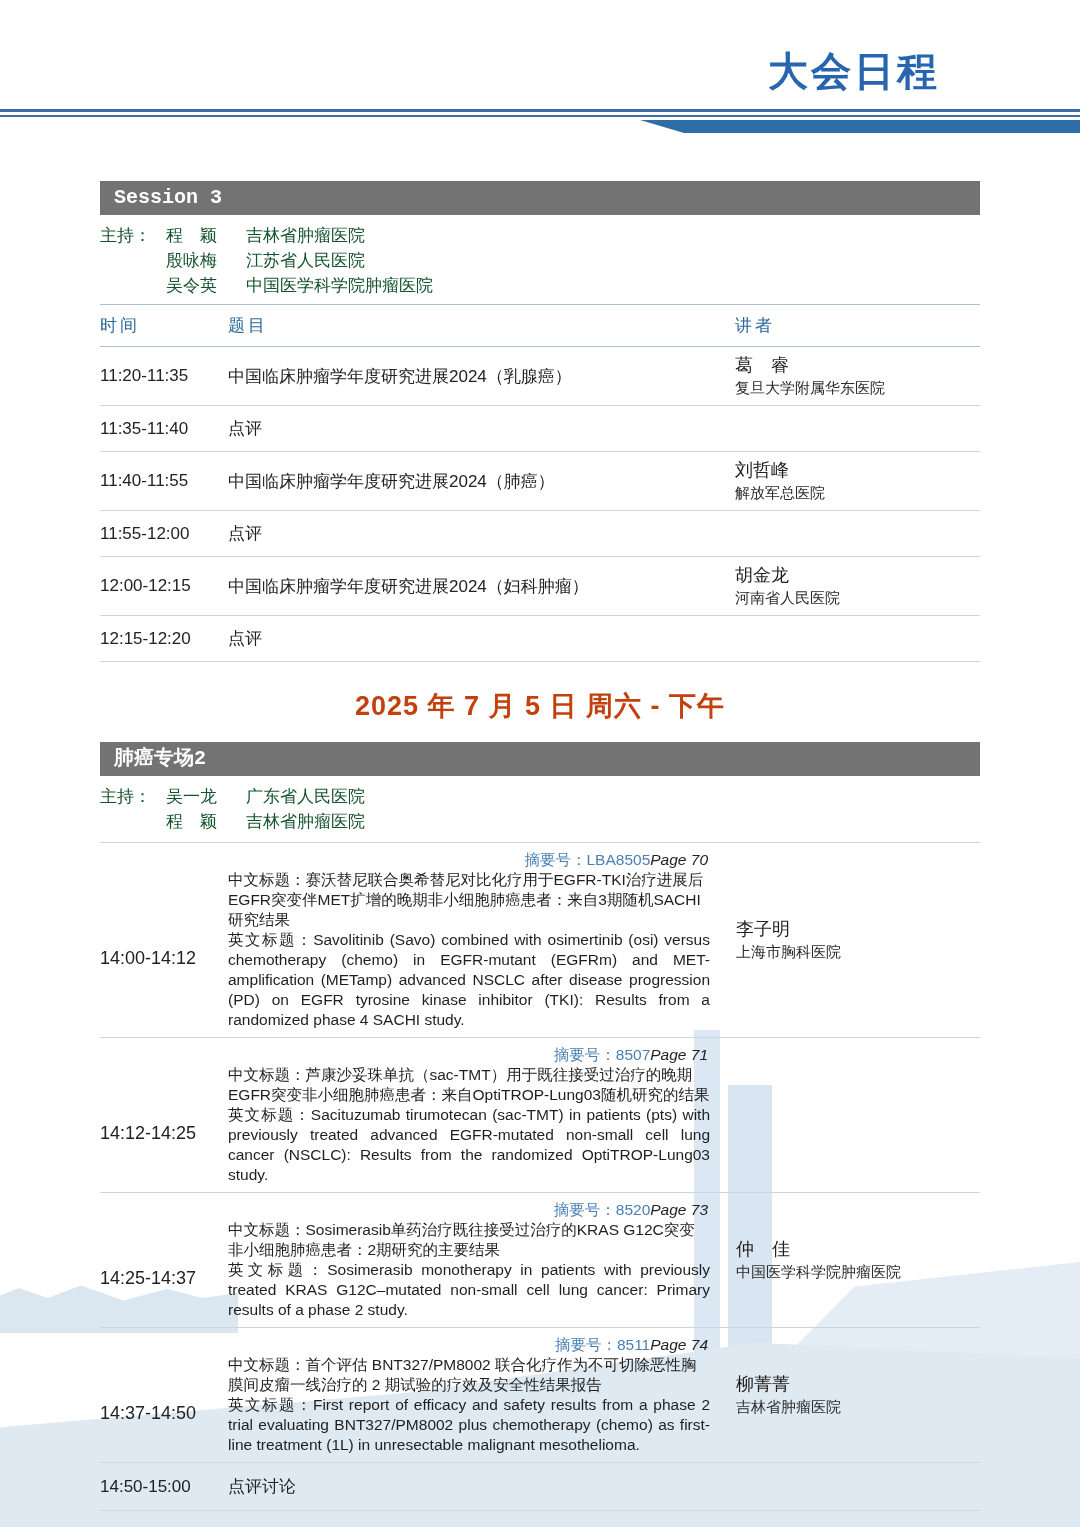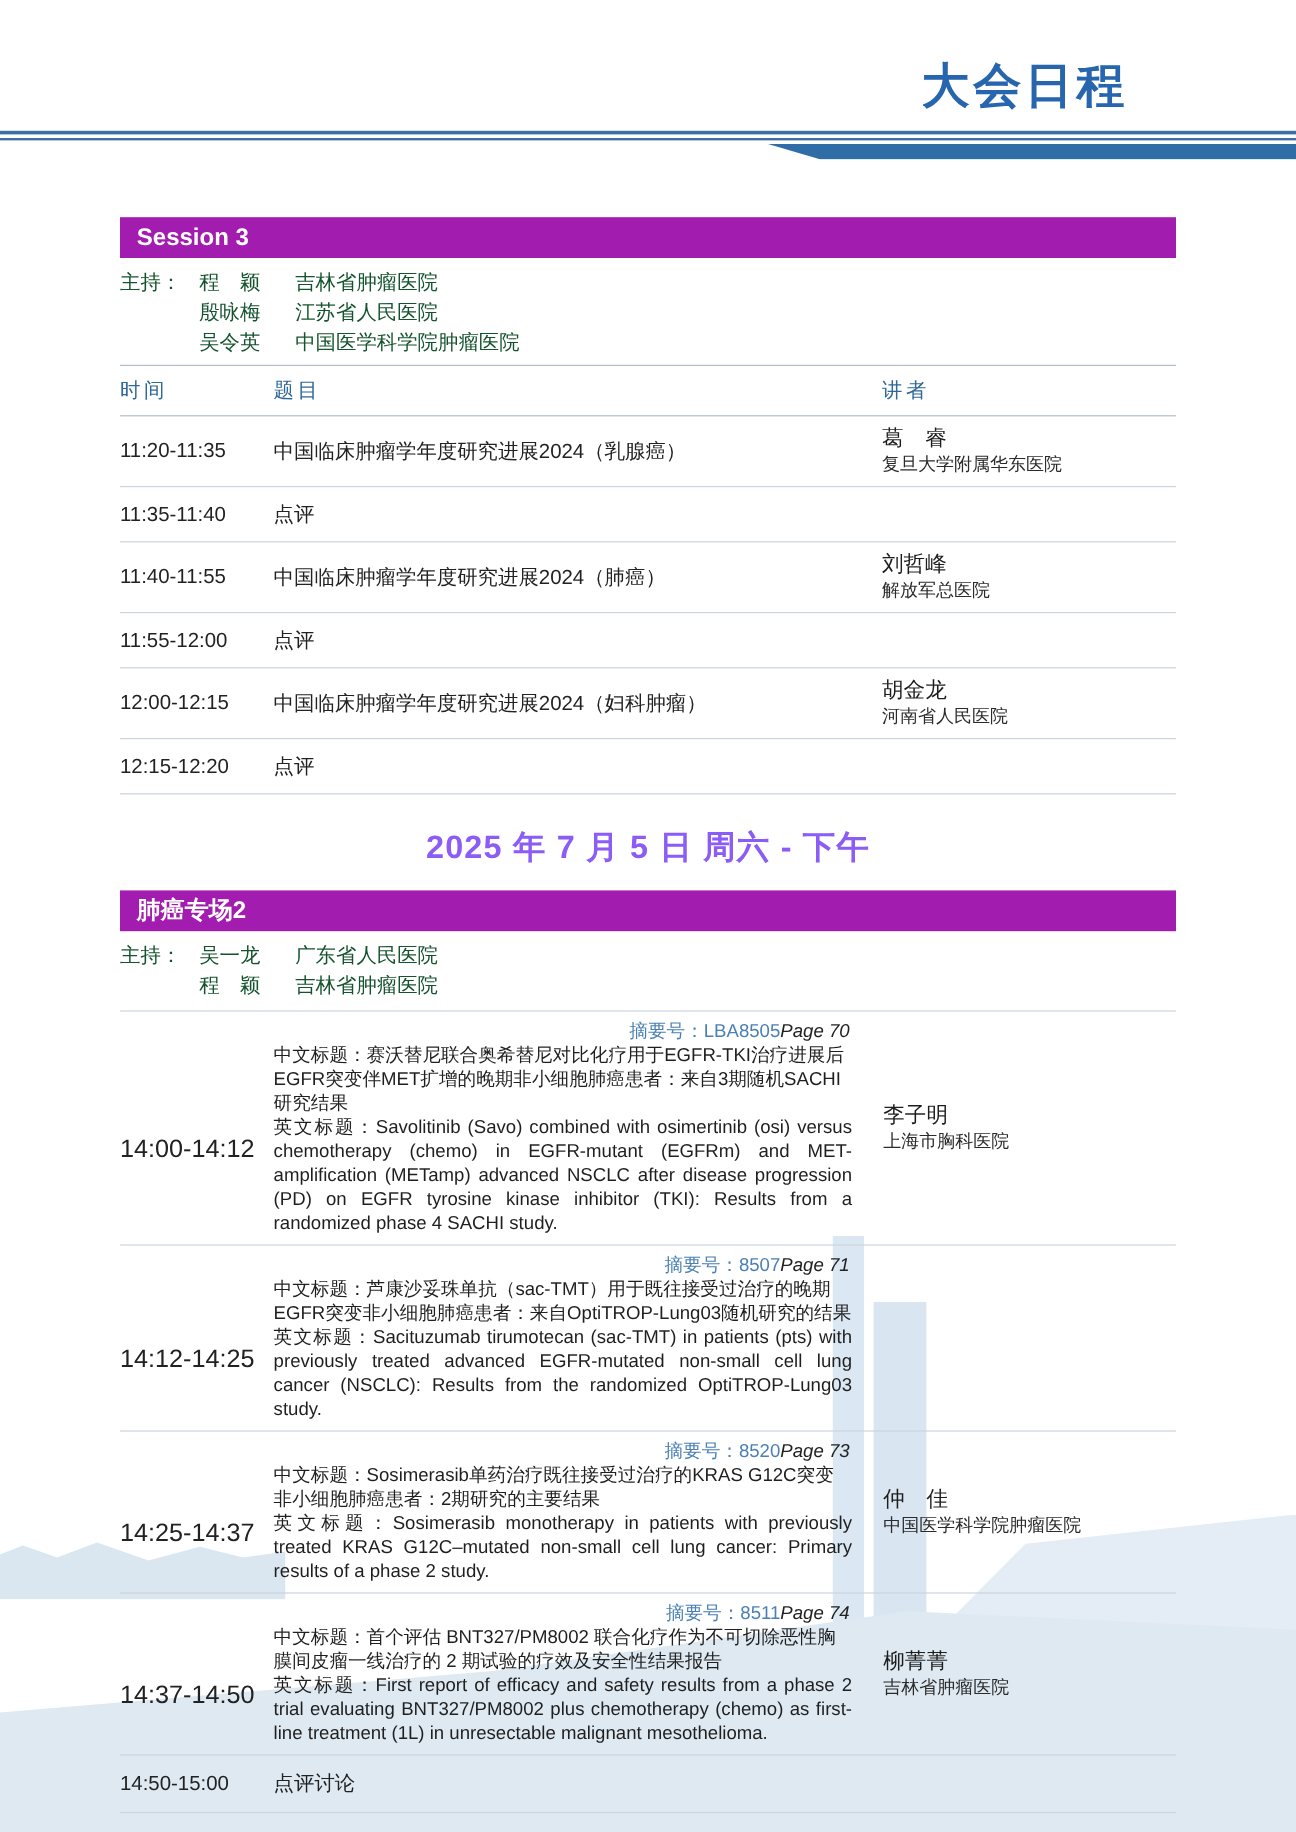--- a/index.html
+++ b/index.html
@@ -20,22 +20,22 @@
   .rule-b { height:2px; background:#3D6FA5; margin-top:3px; }
   .taper-bar {
     margin-top:3px; margin-left:640px; height:13px; background:#2F6DA6;
     clip-path:polygon(0 0,100% 0,100% 100%,10% 100%);
   }
 
   .main { margin:0 100px; }
 
   
   .section-bar {
-    height:34px; line-height:34px; background:#a21caf; color:#fff;
-    font-size:20px; font-weight:bold; padding-left:14px; box-sizing:border-box;
+    height:34px; line-height:34px; background:#737373; color:#fff;
+    font-size:20px; font-weight:bold; padding-left:14px; box-sizing:border-box;font-family:Liberation Mono, monospace;
   }
   .s3-bar { margin-top:48px; }
   .lung-bar { margin-top:18px; }
 
   
   .chairs { display:flex; margin:8px 0 6px 0; font-size:17px; line-height:25px; color:#14532d; }
   .chair-label { width:66px; flex:none; }
   .chair-row { display:flex; }
   .chair-name { width:80px; flex:none; }
 
@@ -51,29 +51,29 @@
   .t-row {
     display:flex; align-items:center; border-bottom:1px solid #CBD5DE;
     padding:6px 0; min-height:46px; box-sizing:border-box; font-size:17px;
   }
   .sp-name { font-size:18px; line-height:24px; color:#1d1d1d; }
   .sp-aff  { font-size:15px; line-height:22px; color:#2b2b2b; }
 
   
   .date-heading {
     margin:26px 0 0 0; text-align:center;
-    font-size:27px; font-weight:bold; color:#8b5cf6; letter-spacing:1px;
+    font-size:27px; font-weight:bold; color:#c2410c; letter-spacing:1px;
   }
 
   
   .a-table { margin-top:8px; border-top:1px solid #CBD5DE; }
   .a-row {
     display:flex; align-items:center; border-bottom:1px solid #CBD5DE; padding:7px 0;
   }
-  .a-time { width:128px; flex:none; font-size:21px;margin-top:36px; }
+  .a-time { width:128px; flex:none; font-size:18px;margin-top:36px; }
   .a-abs { width:482px; flex:none; font-size:15.5px; line-height:20px; color:#1f1f1f; }
   .a-speaker { flex:1; padding-left:26px; box-sizing:border-box; }
   .abs-head { display:flex; justify-content:flex-end; align-items:baseline; }
   .abs-id { color:#4A80B5; }
   .page-ref { color:#222; font-style:italic; padding-right:2px; }
   .abs-en { text-align:justify; }
 
   
   .wm { position:absolute; z-index:0; }
   .wm-tower1 { left:694px; top:1030px; width:26px; height:360px; background:#DBE7F2; }

